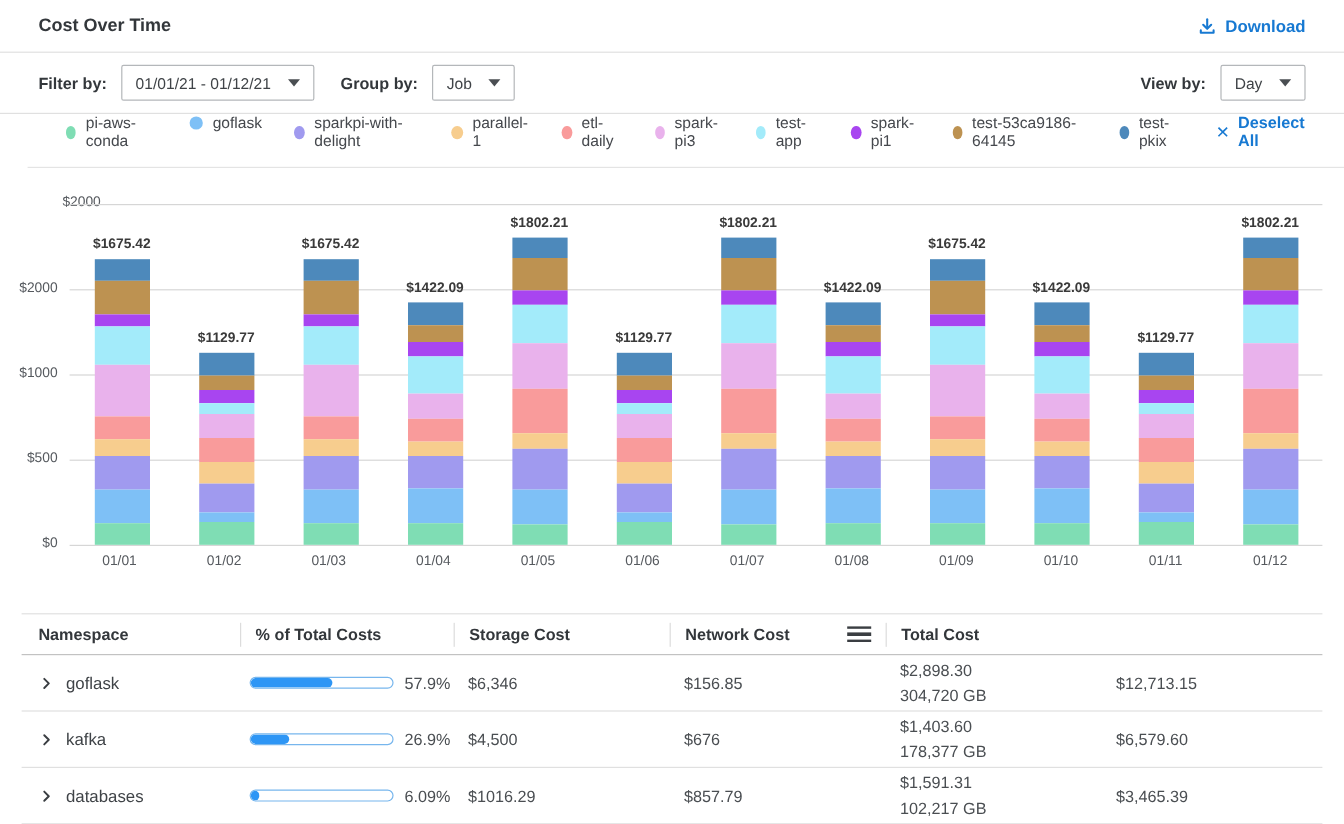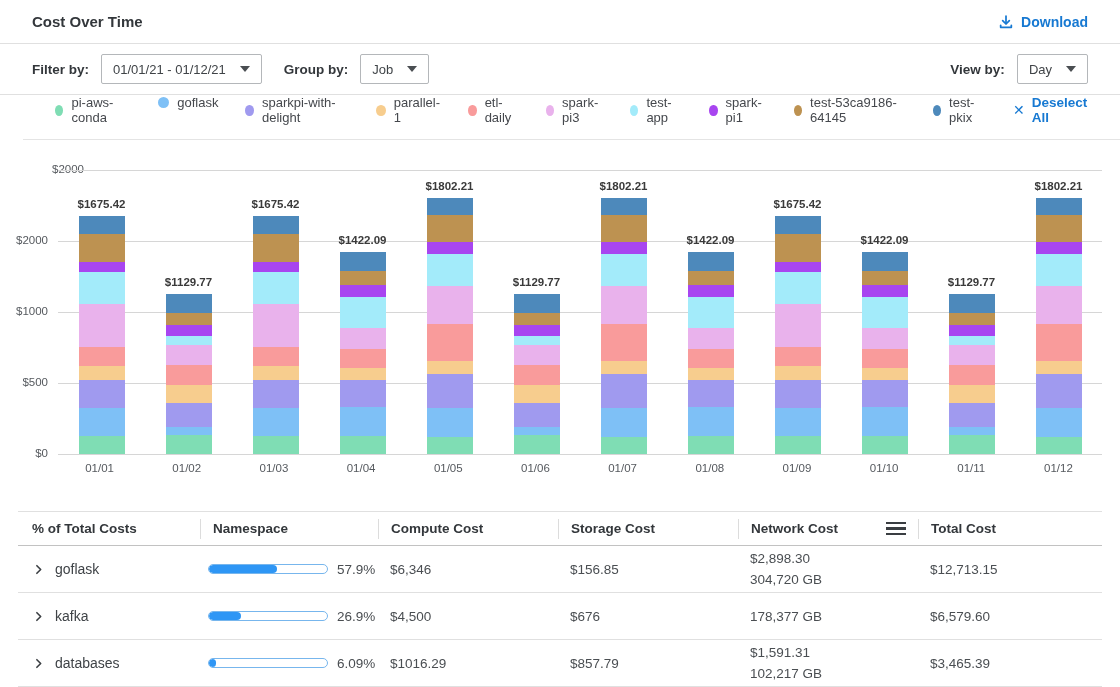--- a/index.html
+++ b/index.html
@@ -370,27 +370,24 @@
       <div class="xlabel">01/09</div>
       <div class="xlabel">01/10</div>
       <div class="xlabel">01/11</div>
       <div class="xlabel">01/12</div>
     </div>
 </div>
 
 <div class="cost-table">
   <div class="thead" id="thead">
       <div class="th">
+        <span>Namespace</span>
+      </div>
+      <div class="th">
         <span>% of Total Costs</span>
-      </div>
-      <div class="th">
-        <span>Namespace</span>
-      </div>
-      <div class="th">
-        <span>Compute Cost</span>
       </div>
       <div class="th">
         <span>Storage Cost</span>
       </div>
       <div class="th network">
         <span>Network Cost</span>
         <span class="burger">
           <span></span>
           <span></span>
           <span></span>
@@ -435,20 +432,21 @@
         </div>
         <div class="td pct">
           <span class="track">
             <span class="fill" style="width: 26.9%;"></span>
           </span>
           <span>26.9%</span>
         </div>
         <div class="td">$4,500</div>
         <div class="td">$676</div>
         <div class="td">
+          <div class="net-line">$1,403.60</div>
           <div class="net-line">178,377 GB</div>
         </div>
         <div class="td">$6,579.60</div>
       </div>
       <div class="trow">
         <div class="td ns">
           <span class="chev">
             <svg width="13" height="13" viewBox="0 0 24 24" fill="none" stroke="#3a3e42" stroke-width="3" stroke-linecap="round" stroke-linejoin="round">
               <polyline points="9 5 16 12 9 19"></polyline>
             </svg>

